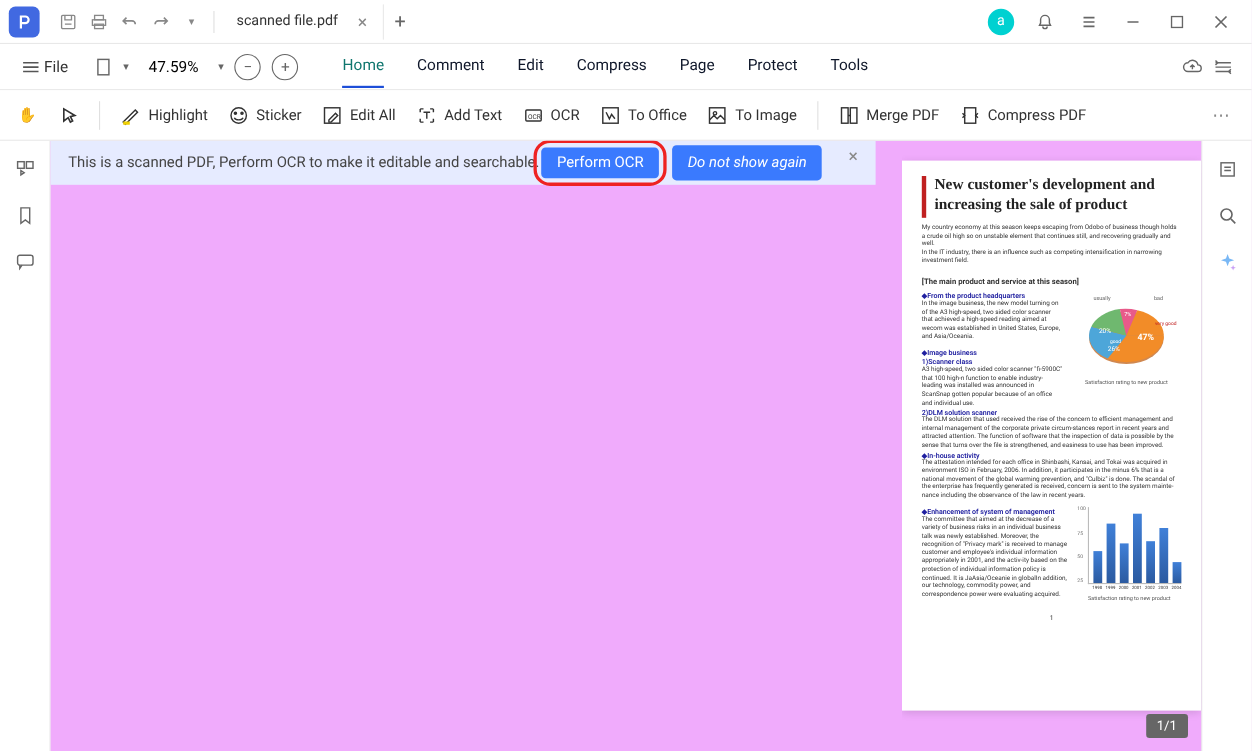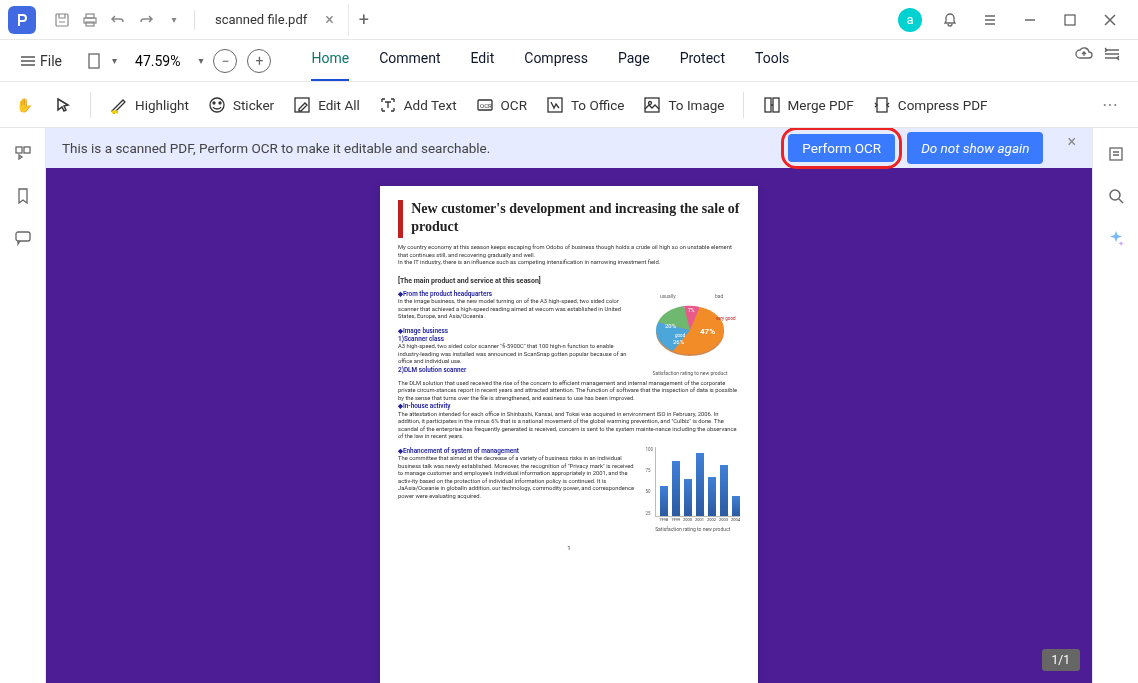--- a/index.html
+++ b/index.html
@@ -11,21 +11,21 @@
 .tb-btn { width: 28px; height: 28px; display: flex; align-items: center; justify-content: center; color: #888; cursor: pointer; }
 .tb-sep { width: 1px; height: 20px; background: #e0e0e0; margin: 0 6px; }
 .tab { display: flex; align-items: center; height: 32px; padding: 0 14px; background: #fff; border-right: 1px solid #e8e8e8; font-size: 13px; color: #333; }
 .tab-close { margin-left: 18px; color: #888; font-size: 16px; cursor: pointer; }
 .tab-add { width: 30px; display: flex; align-items: center; justify-content: center; font-size: 18px; color: #666; cursor: pointer; }
 .flex-spacer { flex: 1; }
 .win-btn { width: 40px; height: 40px; display: flex; align-items: center; justify-content: center; color: #666; cursor: pointer; }
 .avatar-circle { width: 24px; height: 24px; background: #00d1d1; border-radius: 50%; display: flex; align-items: center; justify-content: center; color: #fff; font-size: 13px; }
 
 
-.menubar { height: 42px; background: #fff; display: flex; padding: 0 12px; border-bottom: 1px solid #e8e8e8; }
+.menubar { height: 42px; background: #fff; display: flex; align-items: center; padding: 0 12px; border-bottom: 1px solid #e8e8e8; }
 .file-menu { display: flex; align-items: center; gap: 4px; font-size: 14px; color: #333; cursor: pointer; padding: 4px 8px; }
 .zoom-box { display: flex; align-items: center; gap: 10px; margin-left: 16px; }
 .zoom-val { font-size: 14px; padding: 4px 8px; }
 .zoom-drop { color: #666; font-size: 10px; cursor: pointer; }
 .zoombtn { width: 24px; height: 24px; display: flex; align-items: center; justify-content: center; border: 1.5px solid #666; border-radius: 50%; color: #666; font-size: 14px; cursor: pointer; }
 .tabs-nav { display: flex; gap: 30px; margin-left: 40px; font-size: 14px; }
 .tab-nav-item { color: #0f172a; cursor: pointer; padding: 10px 0; }
 .tab-nav-item.active { color: #0f766e; border-bottom: 2px solid #1d4ed8; }
 
 
@@ -33,21 +33,21 @@
 .tool-btn { display: flex; align-items: center; gap: 6px; font-size: 13.5px; color: #333; cursor: pointer; }
 .tool-icon { width: 22px; height: 22px; display: flex; align-items: center; justify-content: center; }
 .tool-sep { width: 1px; height: 26px; background: #e0e0e0; }
 
 
 .content-row { flex: 1; display: flex; overflow: hidden; }
 .left-rail { width: 46px; background: #fff; border-right: 1px solid #e8e8e8; display: flex; flex-direction: column; align-items: center; gap: 18px; padding-top: 14px; }
 .rail-btn { width: 24px; height: 24px; color: #666; cursor: pointer; display: flex; align-items: center; justify-content: center; }
 .right-rail { width: 46px; background: #fff; border-left: 1px solid #e8e8e8; display: flex; flex-direction: column; align-items: center; gap: 18px; padding-top: 14px; }
 
-.main-area { flex: 1; display: flex; flex-direction: column; background: #4c1d95; position: relative; }
+.main-area { flex: 1; display: flex; flex-direction: row; background: #f0abfc; position: relative; gap: 24px; }
 
 
 .notif-bar { height: 40px; background: #e6ebff; display: flex; align-items: center; padding: 0 16px; font-size: 13.5px; color: #444; }
 .notif-actions { display: flex; gap: 10px; }
 .perform-btn { background: #3a7afe; color: #fff; padding: 6px 14px; border-radius: 4px; border: none; font-size: 13.5px; cursor: pointer; }
 .perform-highlight { outline: 3px solid #e22; outline-offset: 2px; border-radius: 10px; padding: 2px; }
 .do-not-btn { background: #3a7afe; color: #fff; padding: 6px 14px; border-radius: 4px; border: none; font-size: 13.5px; cursor: pointer; font-style: italic; }
 .close-notif { color: #888; margin-left: 14px; cursor: pointer; font-size: 16px; }
 
 

